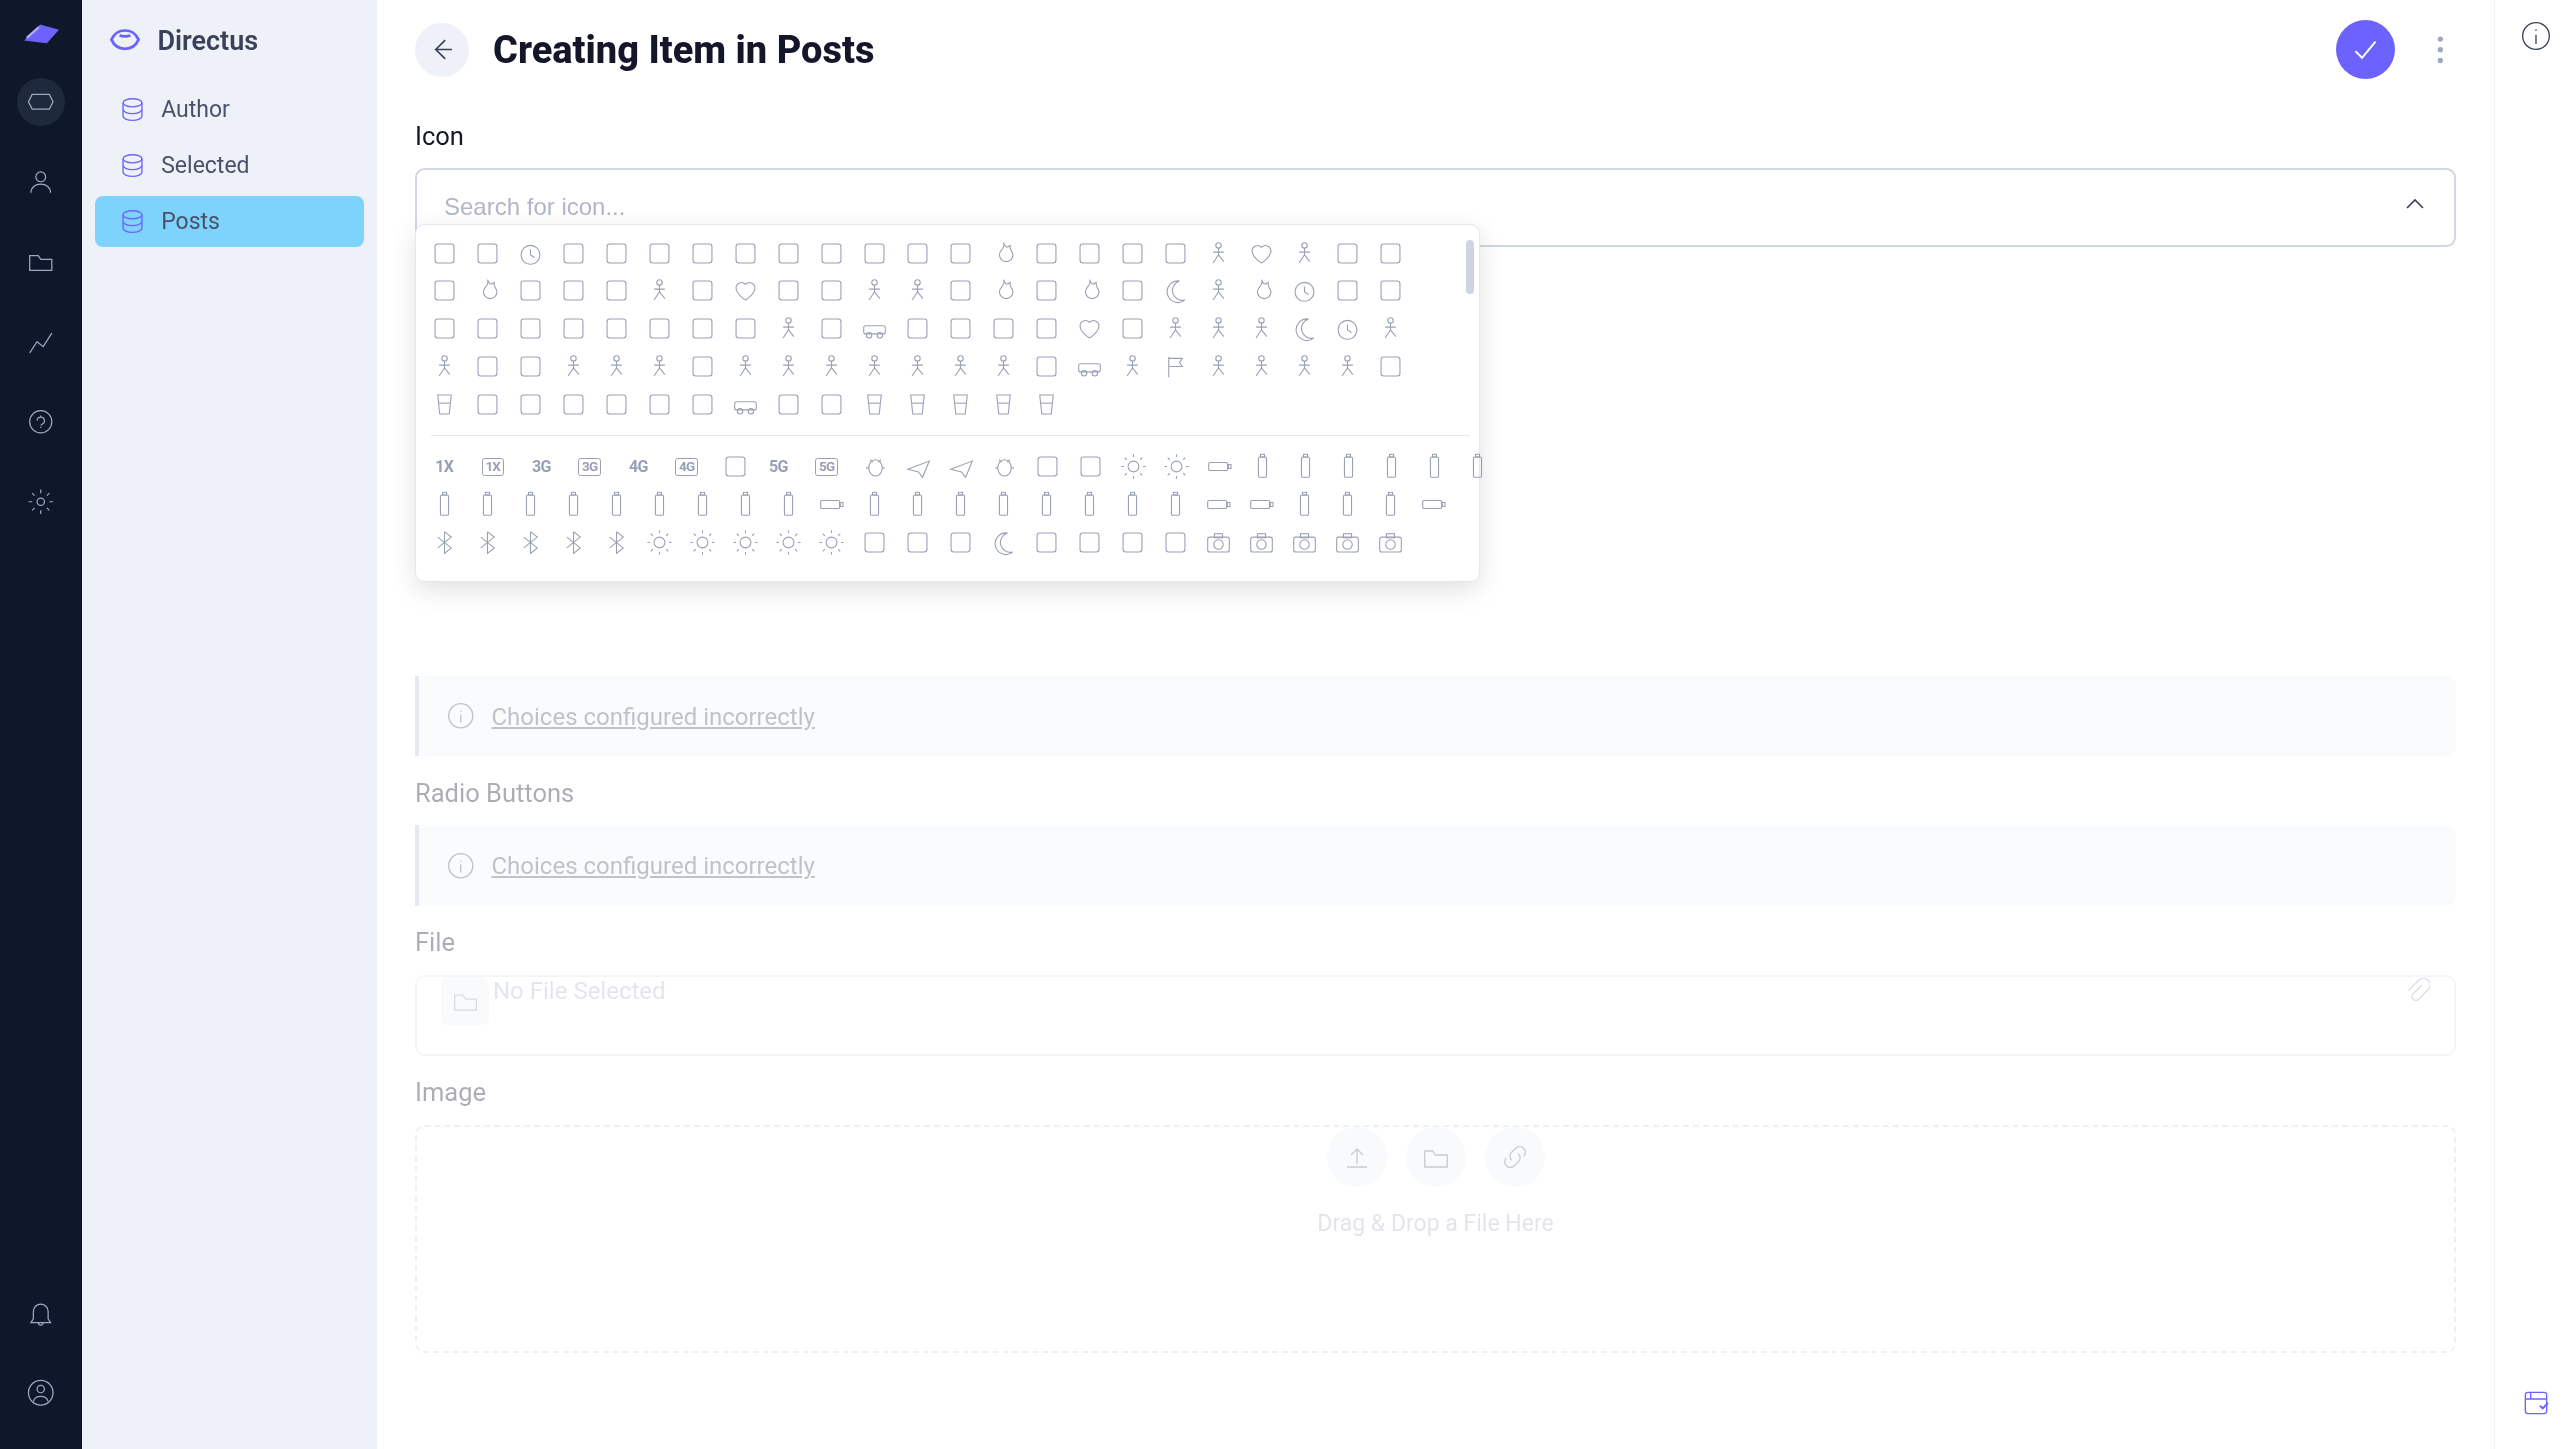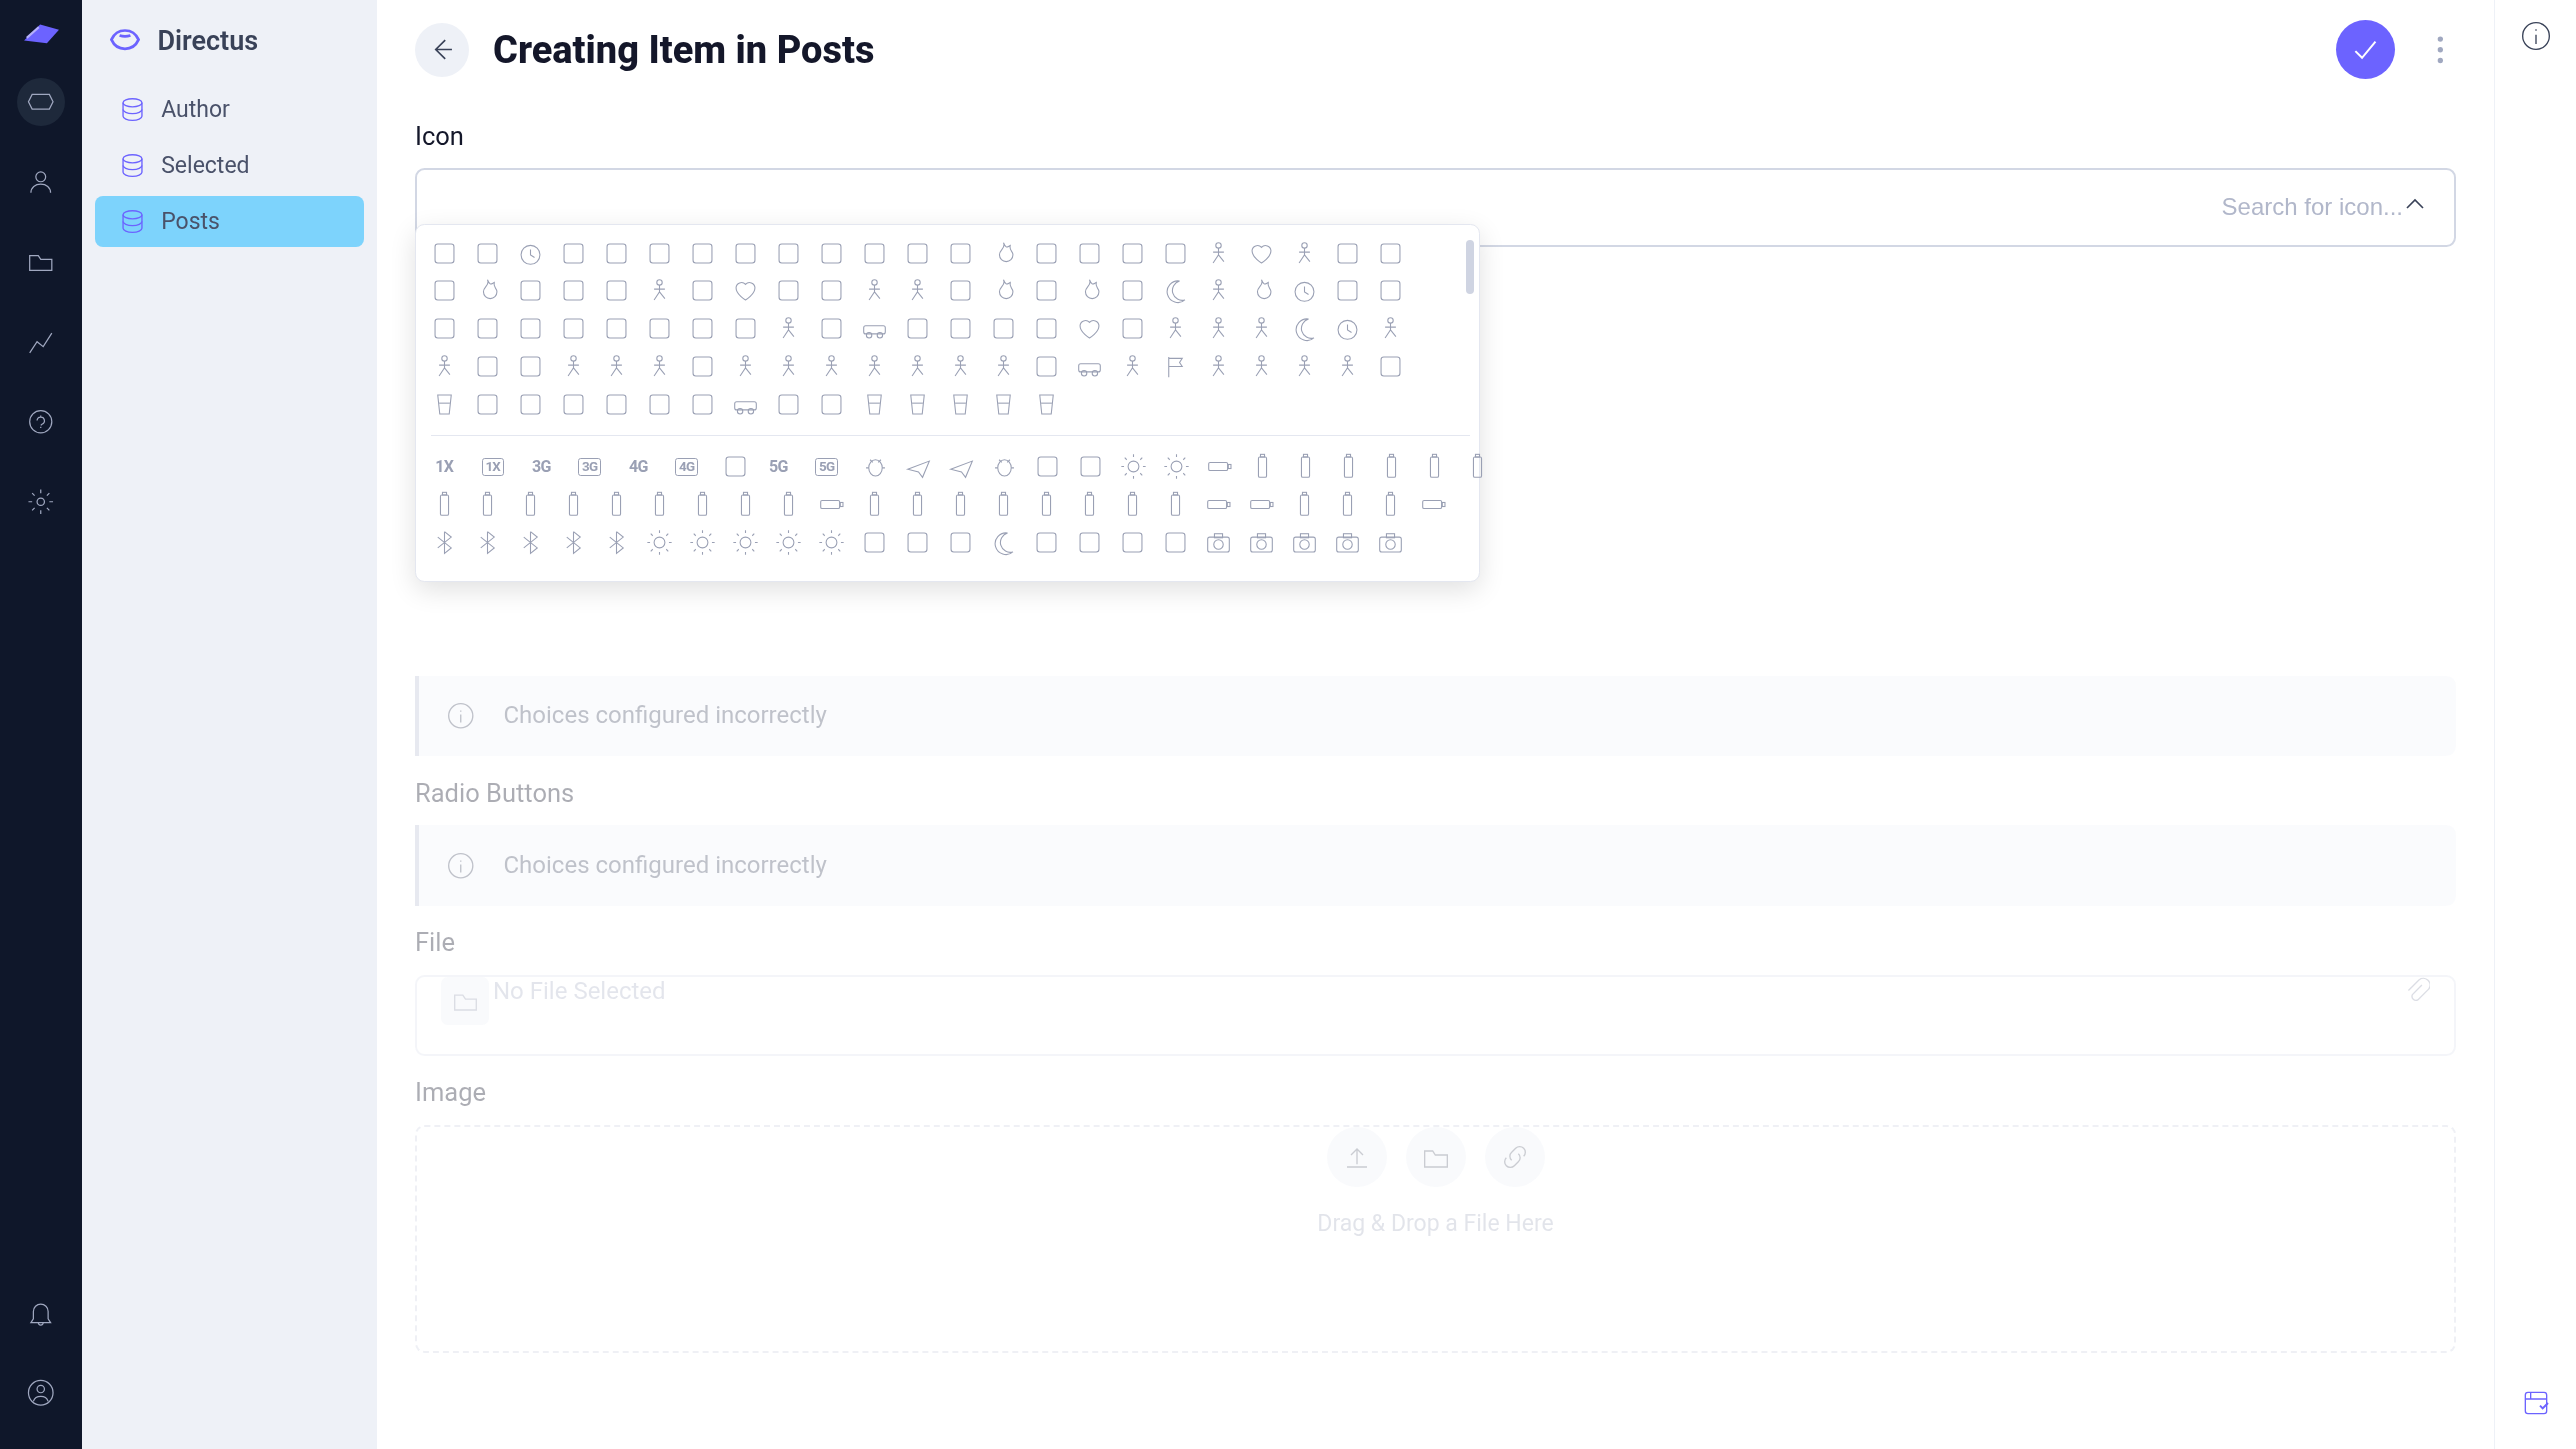--- a/index.html
+++ b/index.html
@@ -36,36 +36,36 @@
 .more { width: 32px; height: 59px; display: flex; align-items: center; justify-content: center; cursor: pointer; margin-left: 5.4px; }
 .more svg { width: 6.7px; height: 29.5px; fill: #a0a8c0; }
 
 .dim { opacity: 0.35; pointer-events: none; }
 
 .content { padding: 0 38px; }
 .fieldlabel { font-size: 25.5px; font-weight: 400; color: #14172a; margin-top: 21.5px; margin-bottom: 17.4px; }
 
 
 .fieldbox { border: 2px solid #d2d7e4; border-radius: 9.4px; height: 79px; display: flex; align-items: center; padding: 0 27px; font-size: 24px; color: #aeb4c6; justify-content: space-between; background: #fff; }
-.fieldbox input { border: none; outline: none; font-size: 24px; color: #0369a1; flex: 1; background: transparent; text-align: right; }
+.fieldbox input { border: none; outline: none; font-size: 24px; color: #0369a1; flex: 1; background: transparent; }
 .fieldbox input::placeholder { color: #b1b7ca; }
 .chev svg { width: 24px; height: 24px; stroke: #394258; stroke-width: 2.5; fill: none; }
 
 
 .dropdown { position: absolute; top: 224px; left: 38px; width: 1065px; background: #fff; border: 1.3px solid #e4e7f0; border-radius: 9.4px; box-shadow: 0 8px 27px rgba(0,0,0,0.12); padding: 14.8px 9.4px 14.8px 14.8px; z-index: 50; }
 .scrollthumb { position: absolute; top: 14.8px; right: 5.4px; width: 8px; height: 54px; background: #cfd4e2; border-radius: 4px; }
 .iconrow { display: flex; gap: 16px; margin-bottom: 10.7px; flex-wrap: nowrap; }
 .iconrow.sep { border-bottom: 1.3px solid #e4e7f0; padding-bottom: 17.4px; margin-bottom: 17.4px; }
 .iconcell { width: 27px; height: 27px; display: flex; align-items: center; justify-content: center; color: #9aa0b4; cursor: pointer; flex: 0 0 27px; }
 .iconcell svg { width: 27px; height: 27px; stroke: #9aa0b4; stroke-width: 1.6; fill: none; }
 .iconcell.txt { font-size: 16px; font-weight: 700; letter-spacing: -0.7px; }
 .iconcell.wide { width: 38px; flex: 0 0 38px; font-size: 13.4px; }
 
 
-.notice { display: flex; align-items: flex-start; gap: 28px; background: #f3f5fa; border-left: 4px solid #bcc1d6; padding: 25.5px 27px; border-radius: 0 9.4px 9.4px 0; font-size: 24px; color: #4a526a; }
+.notice { display: flex; align-items: flex-end; gap: 16px; background: #f3f5fa; border-left: 4px solid #bcc1d6; padding: 25.5px 27px; border-radius: 0 9.4px 9.4px 0; font-size: 24px; color: #4a526a; text-decoration: underline; }
 .notice svg { width: 29.5px; height: 29.5px; stroke: #4a526a; stroke-width: 2; fill: none; }
 .filebox { border: 2px solid #e1e5ef; border-radius: 9.4px; height: 81px; display: flex; padding: 0 24px; gap: 4px; font-size: 24px; color: #b1b7ca; }
 .filebox .foldericon { width: 48px; height: 48px; background: #eef1f7; border-radius: 6.7px; display: flex; align-items: center; justify-content: center; }
 .filebox .foldericon svg { width: 27px; height: 27px; stroke: #9aa0b4; stroke-width: 2; fill: none; }
 .filebox .clip { margin-left: auto; }
 .filebox .clip svg { width: 27px; height: 27px; stroke: #9aa0b4; stroke-width: 2; fill: none; }
 .dropzone { border: 2px dashed #d2d7e4; border-radius: 9.4px; height: 228px; display: flex; flex-direction: column; align-items: center; justify-content: flex-start; gap: 23px; }
 .dzbtns { display: flex; gap: 19px; }
 .dzbtn { width: 60px; height: 60px; border-radius: 50%; background: #eef1f7; display: flex; align-items: center; justify-content: center; }
 .dzbtn svg { width: 28px; height: 28px; stroke: #6a7080; stroke-width: 2; fill: none; }

